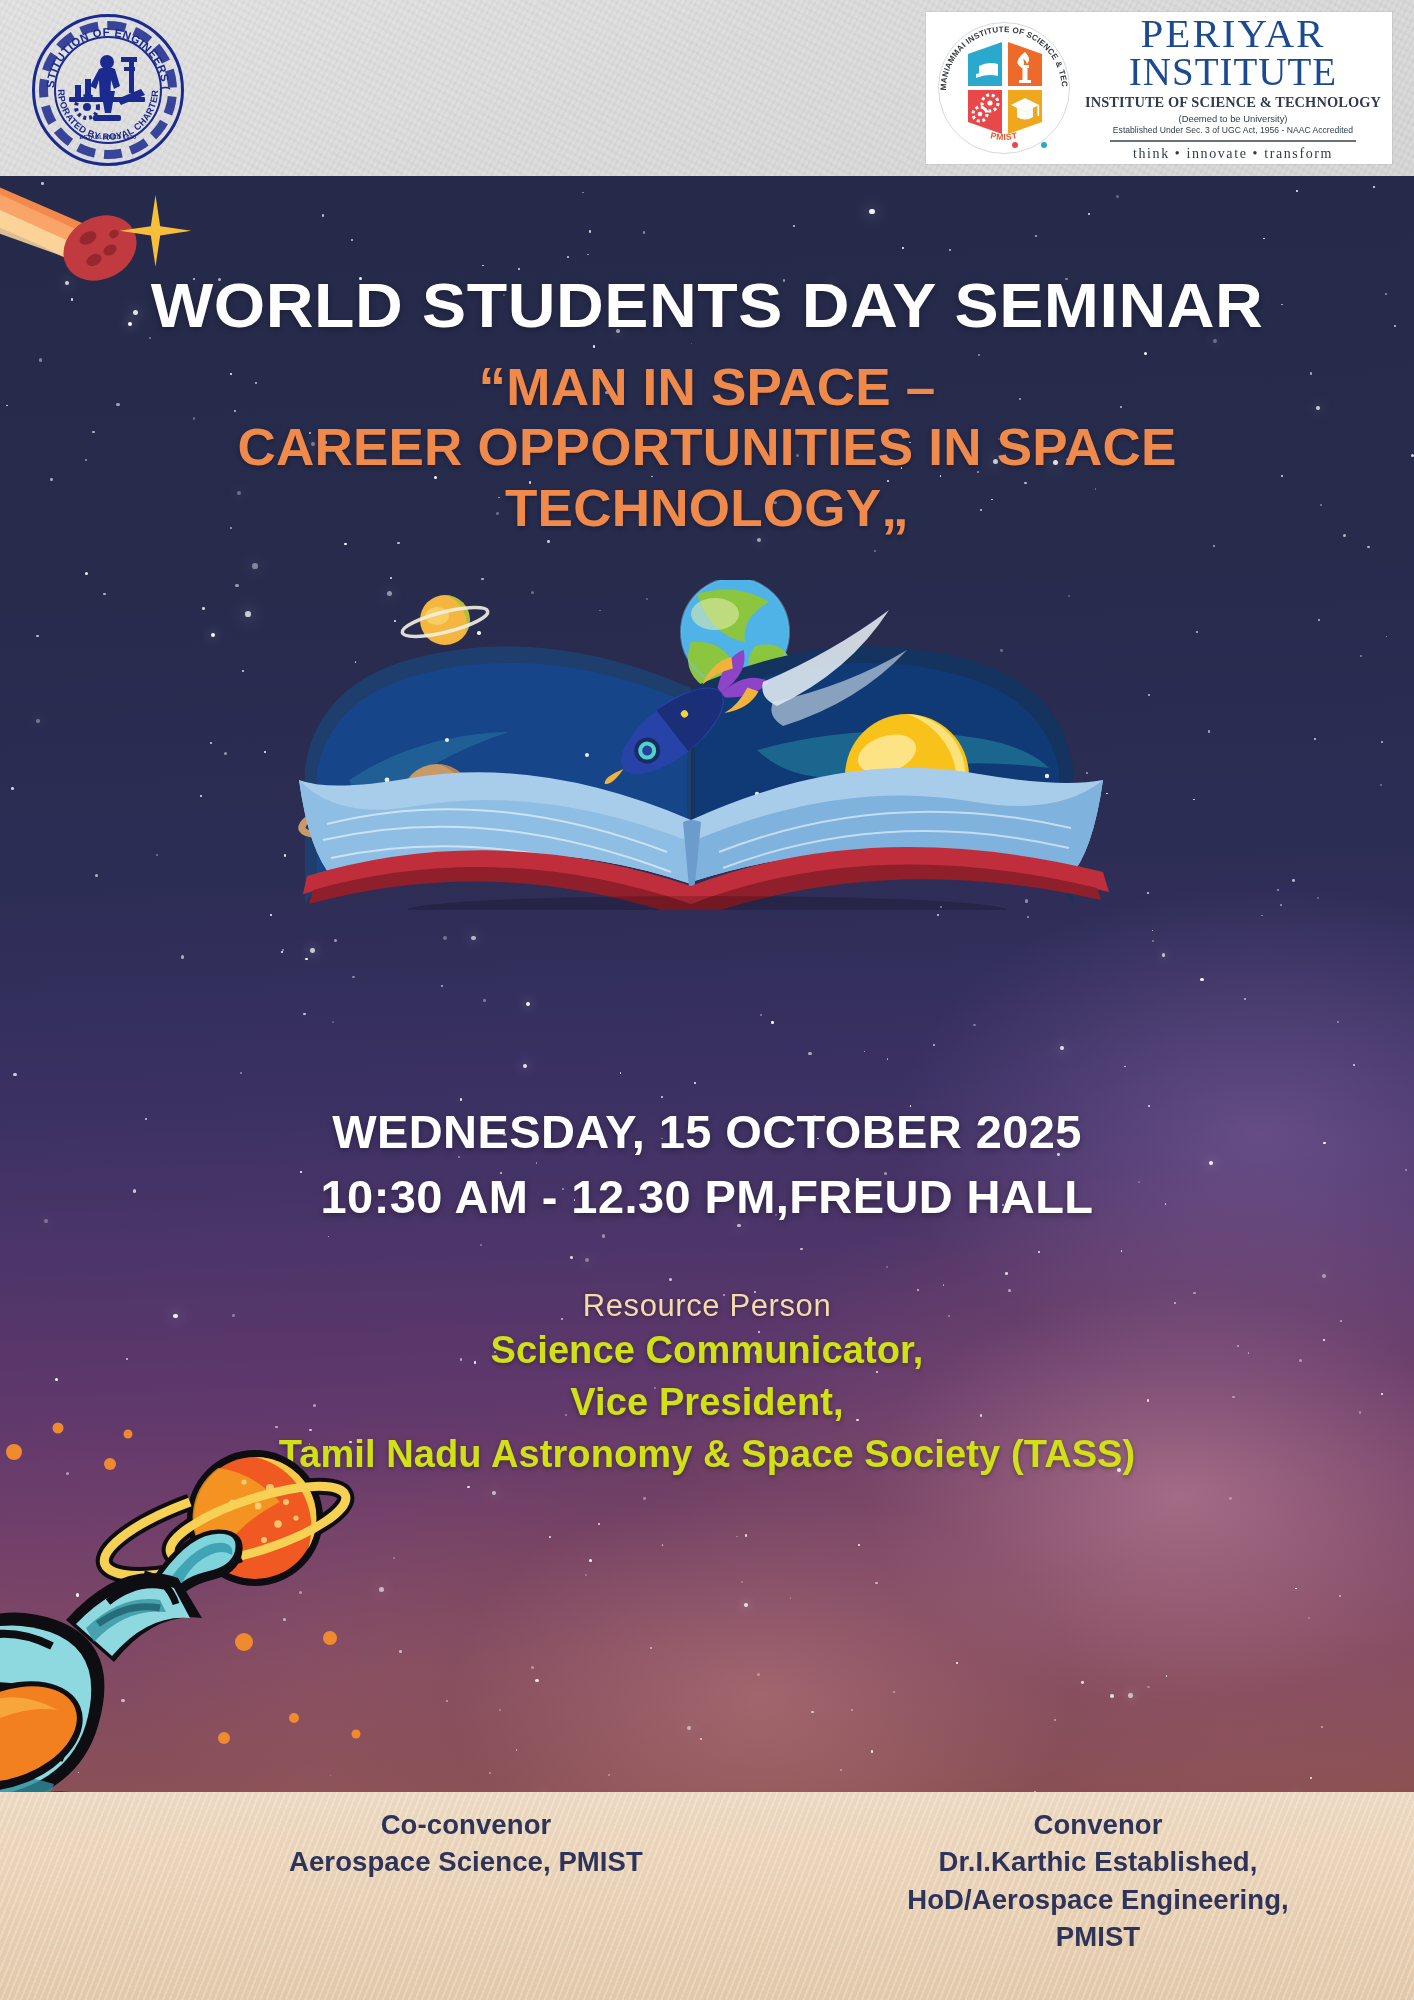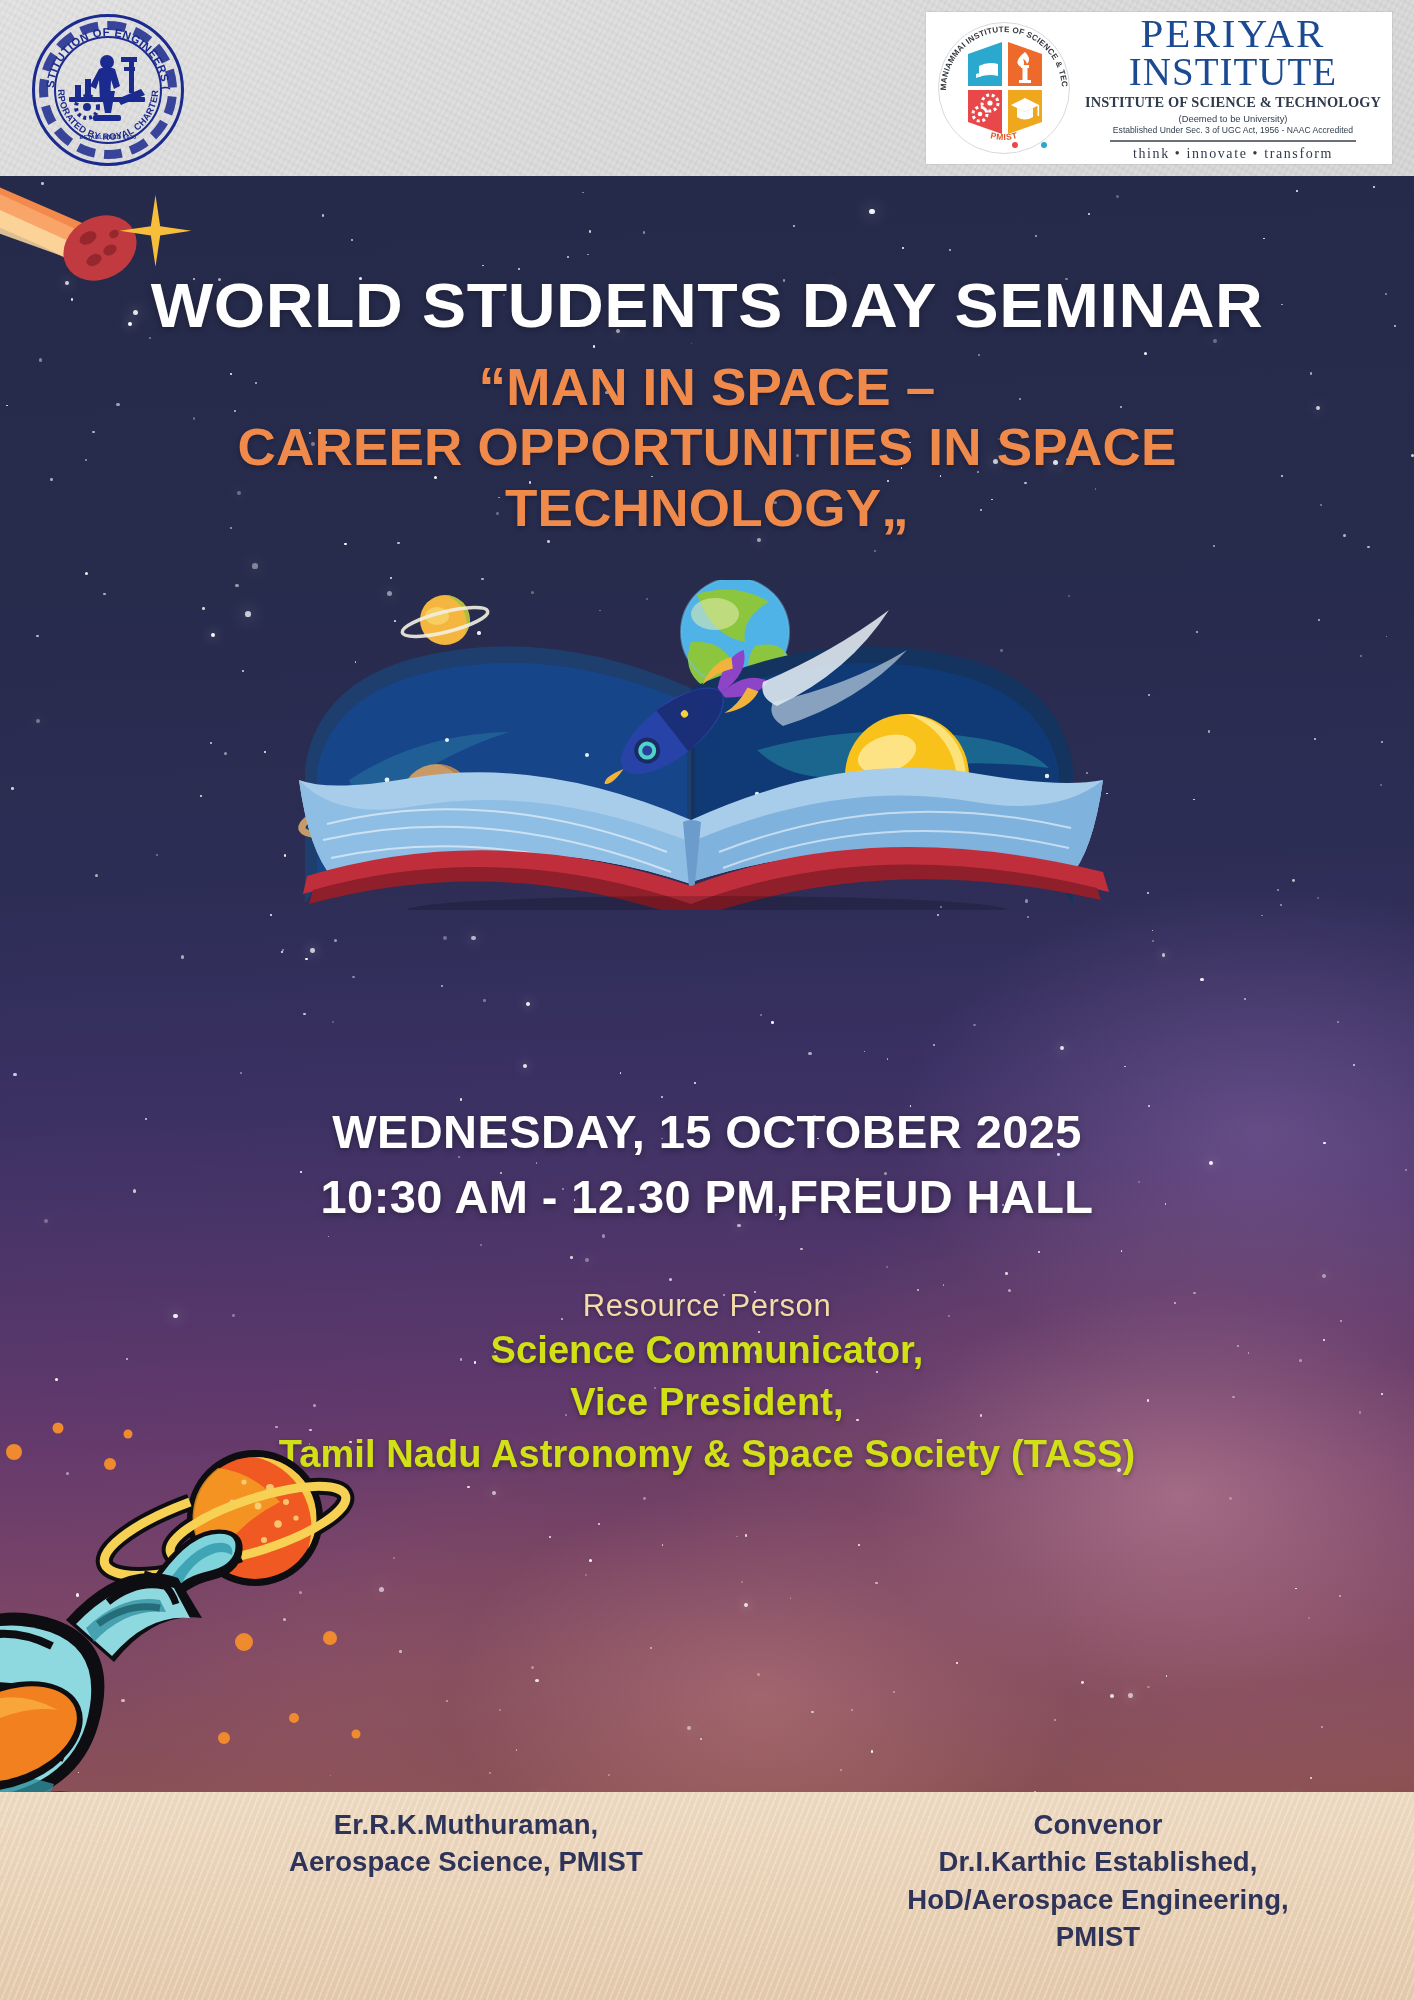--- a/index.html
+++ b/index.html
@@ -961,21 +961,21 @@
 
   <div class="rp-wrap">
     <div class="rp-label">Resource Person</div>
     <div class="rp-line">Science Communicator,</div>
     <div class="rp-line">Vice President,</div>
     <div class="rp-line">Tamil Nadu Astronomy &amp; Space Society (TASS)</div>
   </div>
 
   <div class="footer">
     <div class="col left">
-      <div>Er.R.K.Muthuraman,</div>
+      <div>Co-convenor</div>
       <div>Aerospace Science, PMIST</div>
     </div>
     <div class="col">
       <div>Convenor</div>
       <div>Dr.I.Karthic Established,</div>
       <div>HoD/Aerospace Engineering,</div>
       <div>PMIST</div>
     </div>
   </div>
 

